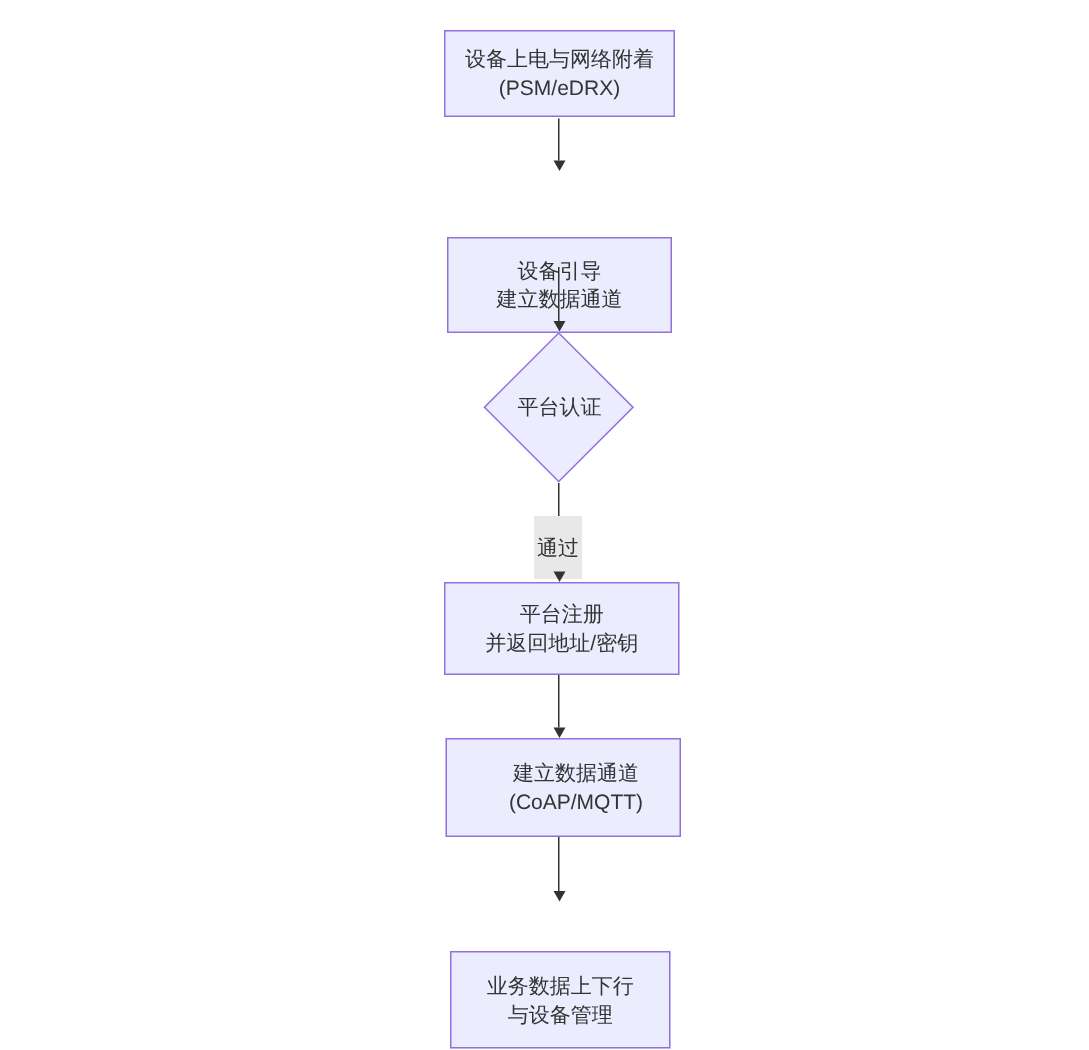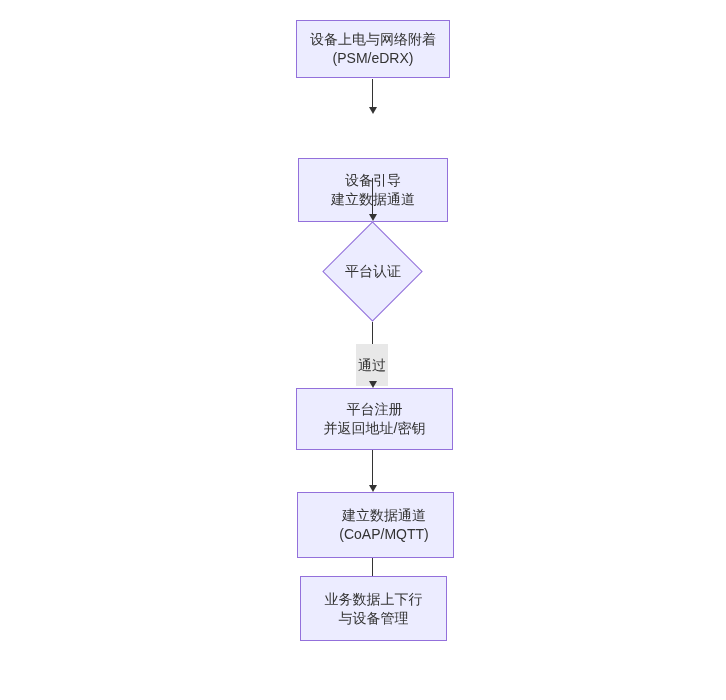--- a/index.html
+++ b/index.html
@@ -28,21 +28,21 @@
     text-align: center;
     font-size: 14px;
     line-height: 19px;
   }
   .node .line { white-space: nowrap; }
 
   .n1 { left: 296px; top: 20px;  width: 154px; height: 58px; }
   .n2 { left: 298px; top: 114px; width: 150px; height: 64px; margin-top: 44px; }
   .n4 { left: 296px; top: 388px; width: 157px; height: 62px; }
   .n5 { left: 297px; top: 492px; width: 157px; height: 66px; padding-left: 17px; }
-  .n6 { left: 300px; top: 576px; width: 147px; height: 65px; }
+  .n6 { left: 300px; top: 634px; width: 147px; height: 65px; }
 
   .diamond-wrap {
     position: absolute;
     left: 322px; top: 221px;
     width: 102px; height: 102px;
   }
   .diamond-shape {
     position: absolute;
     left: 15px; top: 15px;
     width: 71px; height: 71px;

